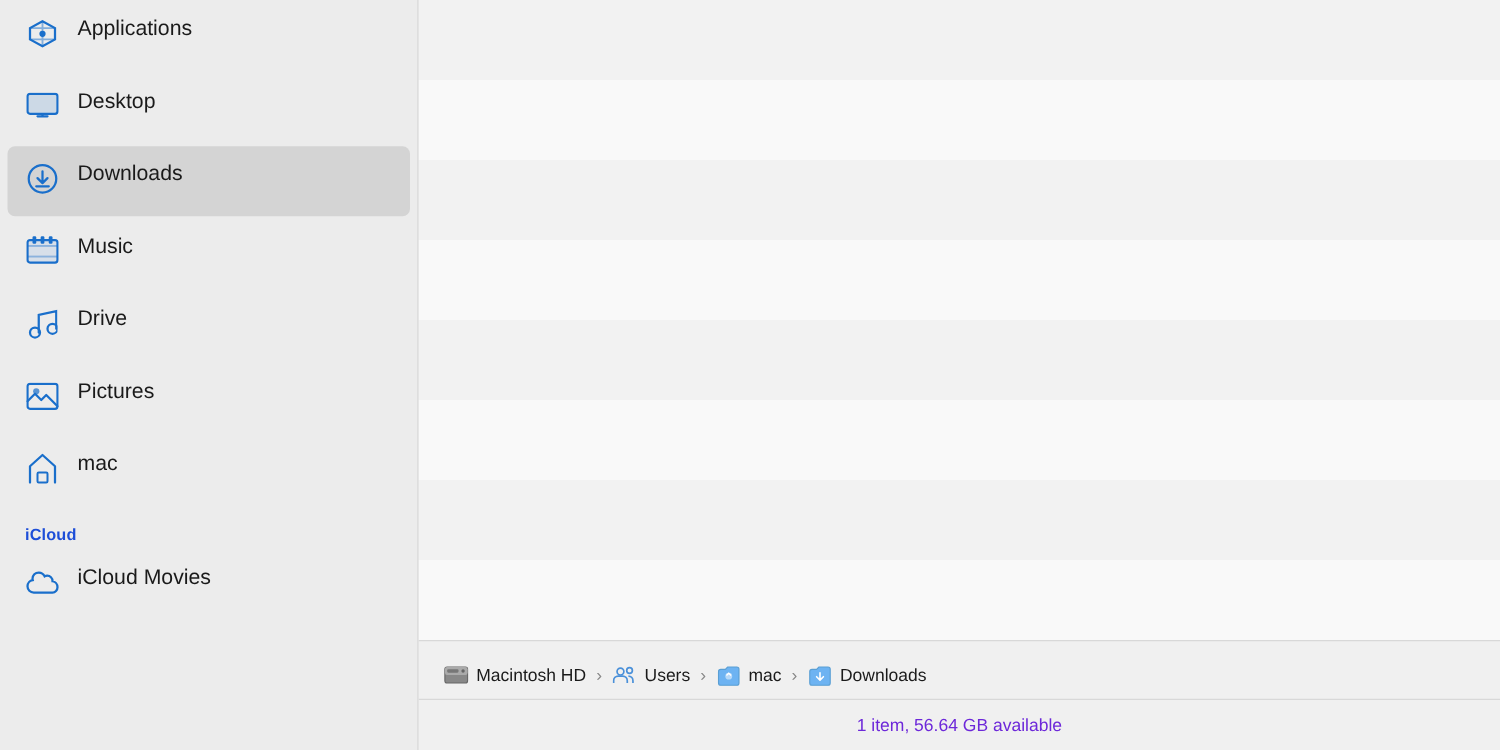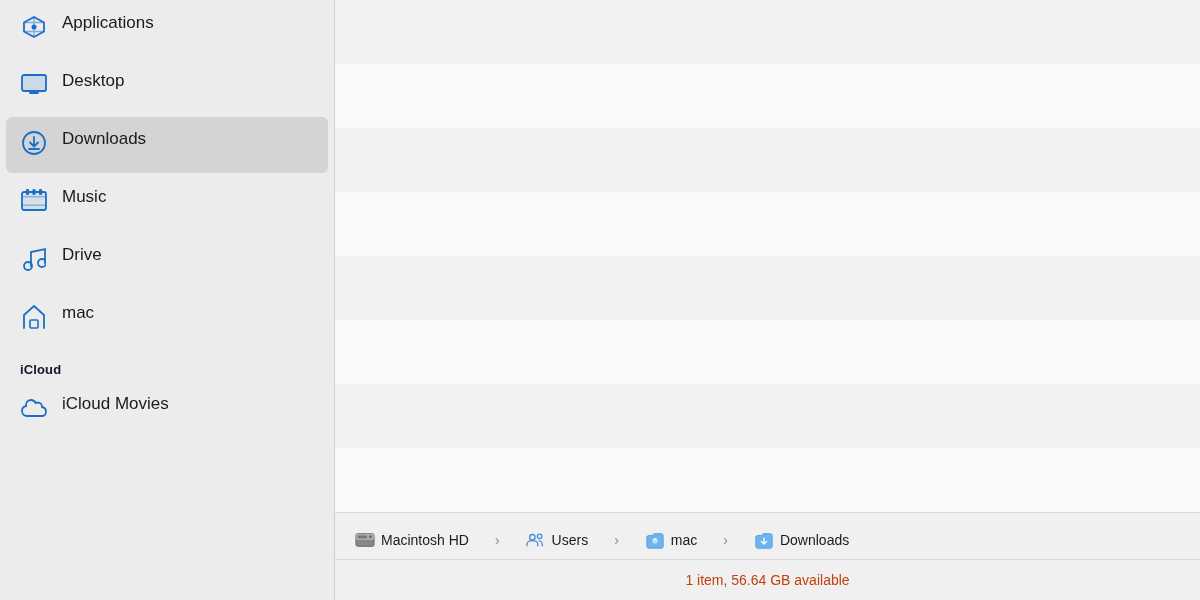--- a/index.html
+++ b/index.html
@@ -52,21 +52,21 @@
 
     .sidebar-item .label {
       font-size: 17px;
       font-weight: 400;
       color: #1a1a1a;
     }
 
     .section-header {
       font-size: 13px;
       font-weight: 600;
-      color: #0f172a;
+      color: #1d4ed8;
       padding: 14px 20px 4px 20px;
       letter-spacing: 0.01em;
     }
 
     
     .main {
       flex: 1;
       height: 600px;
       display: flex;
       flex-direction: column;
@@ -101,21 +101,21 @@
       flex-direction: column;
       align-items: flex-start;
       justify-content: flex-start;
     }
 
     .breadcrumb-row {
       display: flex;
       align-items: center;
       padding: 14px 20px 6px 20px;
       height: 46px;
-      gap: 24px;
+      gap: 6px;
       justify-content: space-between;
     }
 
     .breadcrumb-item {
       display: flex;
       align-items: center;
       gap: 6px;
       font-size: 14px;
       color: #1a1a1a;
     }
@@ -210,20 +210,30 @@
     <span class="icon">
       <svg width="24" height="26" viewBox="0 0 24 26" fill="none">
         <path d="M9 20V6L23 3V17" stroke="#1a6fcb" stroke-width="1.8" stroke-linecap="round"></path>
         <circle cx="6" cy="20" r="4" stroke="#1a6fcb" stroke-width="1.8" fill="none"></circle>
         <circle cx="20" cy="17" r="4" stroke="#1a6fcb" stroke-width="1.8" fill="none"></circle>
       </svg>
     </span>
     <span class="label">Drive</span>
   </div>
 
+  <div class="sidebar-item">
+    <span class="icon">
+      <svg width="26" height="22" viewBox="0 0 26 22" fill="none">
+        <rect x="1" y="1" width="24" height="20" rx="2" stroke="#1a6fcb" stroke-width="1.8" fill="none"></rect>
+        <circle cx="8" cy="7" r="2.5" fill="#1a6fcb" opacity="0.7"></circle>
+        <path d="M1 15L7 9L12 14L16 10L25 19" stroke="#1a6fcb" stroke-width="1.8" stroke-linecap="round" stroke-linejoin="round"></path>
+      </svg>
+    </span>
+    <span class="label">Pictures</span>
+  </div>
 
   <div class="sidebar-item">
     <span class="icon">
       <svg width="26" height="26" viewBox="0 0 26 26" fill="none">
         <path d="M3 24V11L13 2L23 11V24" stroke="#1a6fcb" stroke-width="1.8" stroke-linecap="round" stroke-linejoin="round" fill="none"></path>
         <rect x="9" y="16" width="8" height="8" rx="1" stroke="#1a6fcb" stroke-width="1.6" fill="none"></rect>
       </svg>
     </span>
     <span class="label">mac</span>
   </div>
@@ -297,16 +307,16 @@
         <span class="bc-icon">
           <svg width="22" height="18" viewBox="0 0 22 18" fill="none">
             <path d="M2 16V6C2 4.9 2.9 4 4 4H8L10 2H18C19.1 2 20 2.9 20 4V16C20 17.1 19.1 18 18 18H4C2.9 18 2 17.1 2 16Z" fill="#6db3f2" stroke="#5a9fd4" stroke-width="1"></path>
             <path d="M11 7V13M8 10.5L11 13.5L14 10.5" stroke="white" stroke-width="1.4" stroke-linecap="round" stroke-linejoin="round"></path>
           </svg>
         </span>
         <span style="font-size:14px;color:#1a1a1a;">Downloads</span>
       </div>
     </div>
     <div class="status-bar">
-      <span style="font-size:14px;color:#c2410c;">1 item, 56.64 GB available</span>
+      <span style="font-size:14px;color:#6d28d9;">1 item, 56.64 GB available</span>
     </div>
   </div>
 </div>
 
 </body></html>

